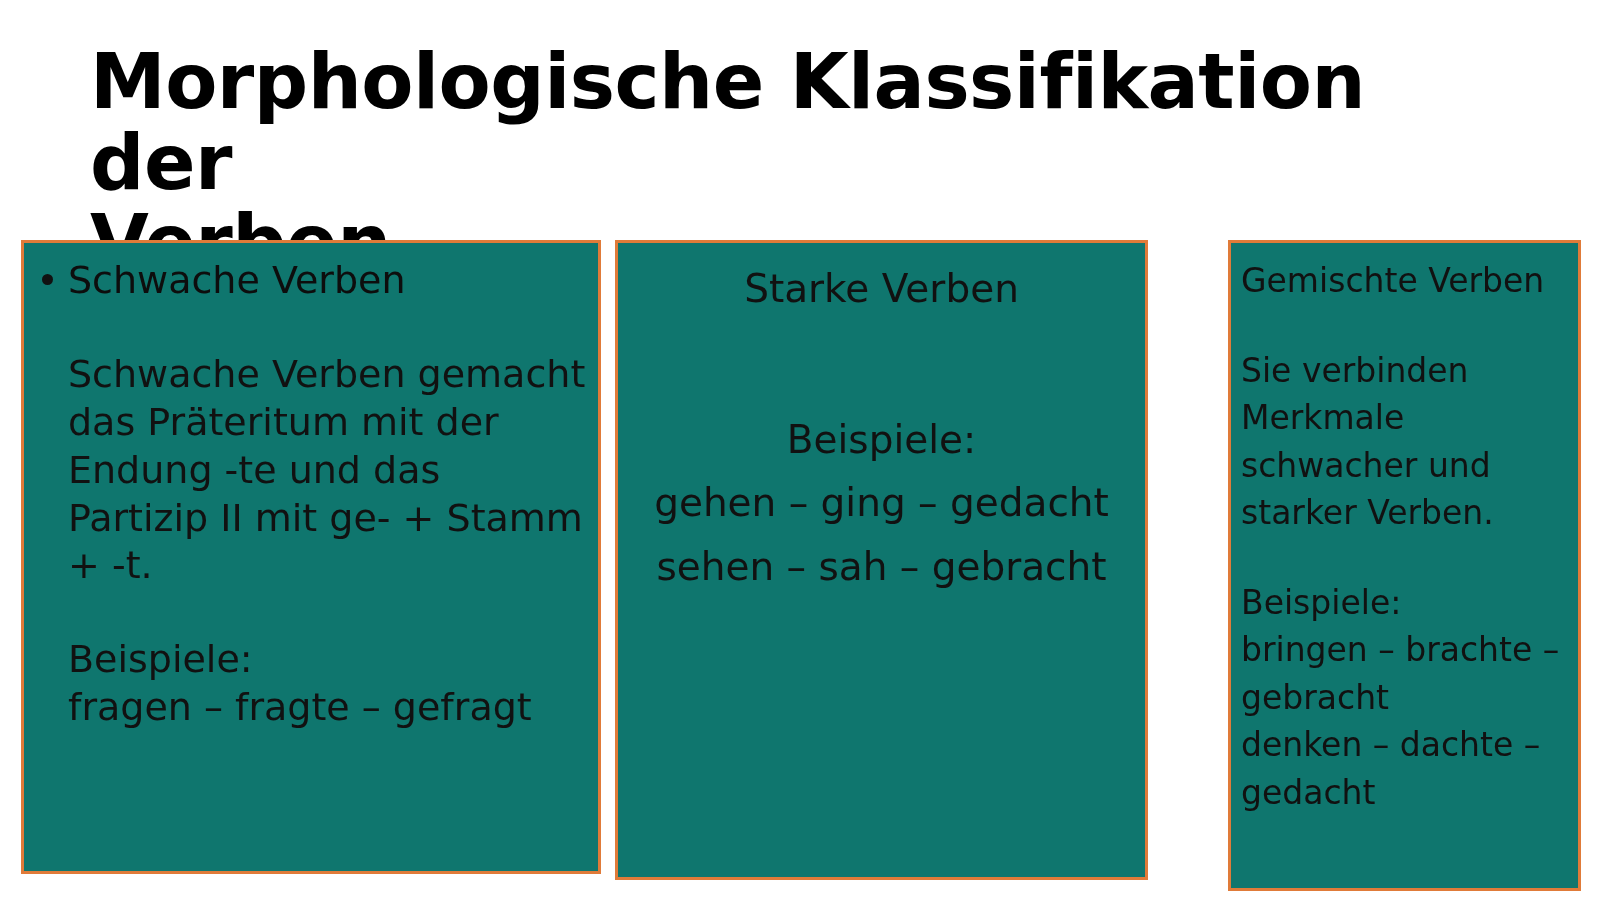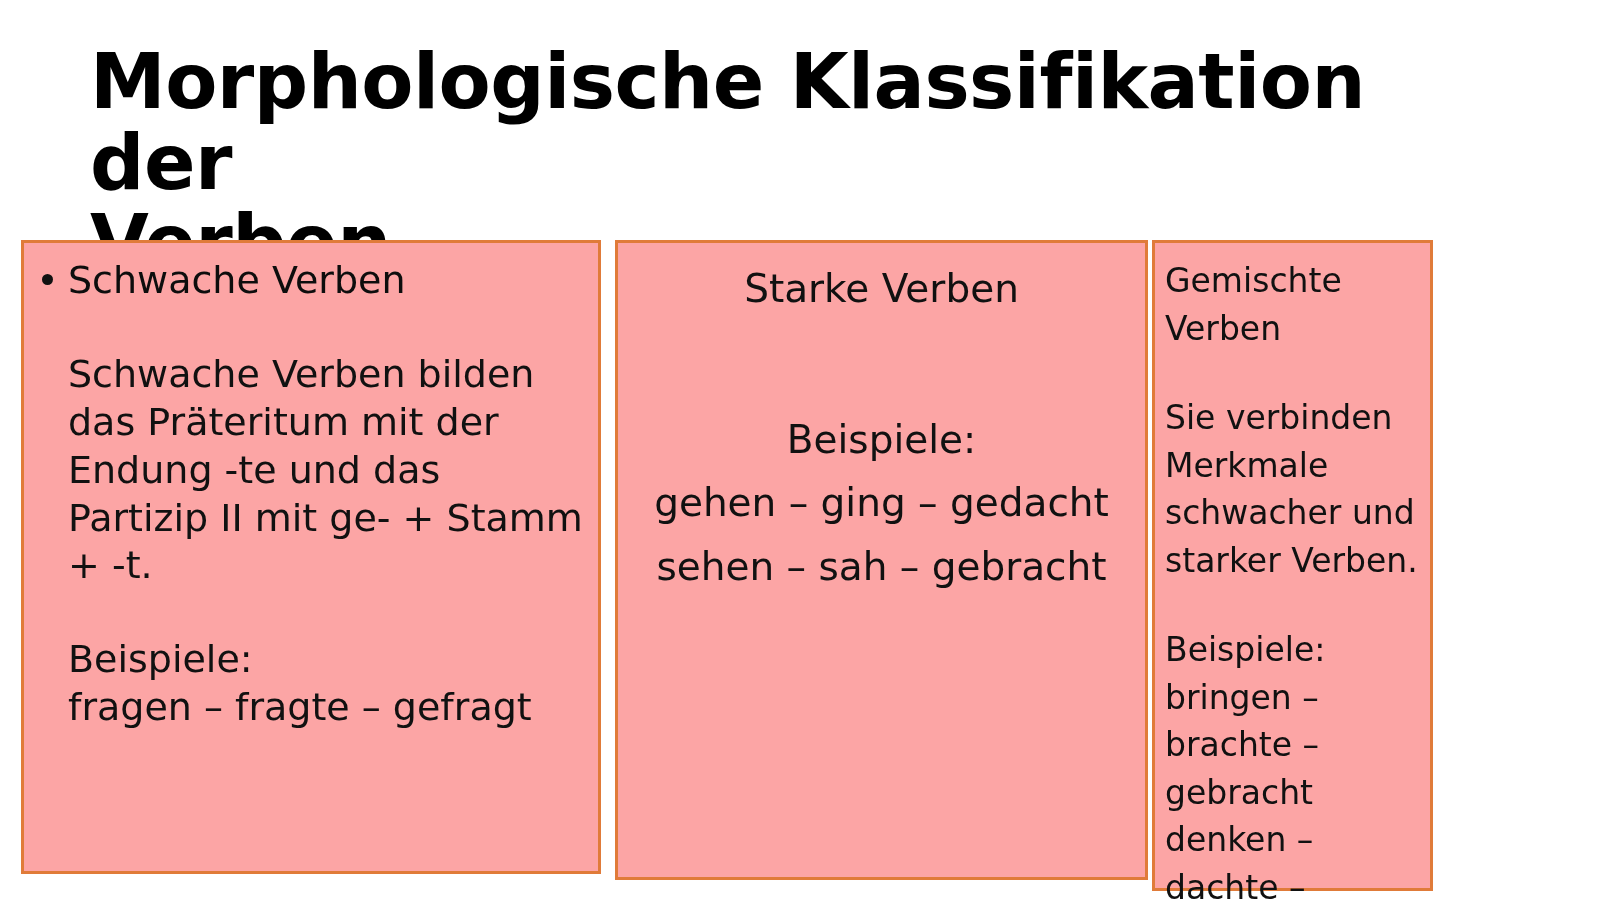--- a/index.html
+++ b/index.html
@@ -45,40 +45,40 @@
     left: 0;
     top: 0;
     width: 1600px;
     height: 899px;
   }
 
   .col-box {
     position: absolute;
     box-sizing: border-box;
     border: 3px solid #E07B39;
-    background: #fca5a5;
+    background: #0f766e;
     overflow: visible;
   }
 
   .col-1 {
     left: 21px;
     top: 240px;
     width: 580px;
     height: 634px;
   }
   .col-2 {
     left: 615px;
     top: 240px;
     width: 533px;
     height: 640px;
   }
   .col-3 {
-    left: 1152px;
+    left: 1228px;
     top: 240px;
-    width: 281px;
+    width: 353px;
     height: 651px;
   }
 
   .col-inner {
     position: absolute;
     left: 0;
     top: 0;
     width: 100%;
     padding: 14px 10px 0 10px;
     box-sizing: border-box;
@@ -144,21 +144,21 @@
 
   <div class="columns">
 
     <div class="col-box col-1">
       <div class="col-inner">
         <div class="head-bullet">
           <span class="dot"></span>
           <span>Schwache Verben</span>
         </div>
         <div class="block-sep-1"></div>
-        <div class="txt">Schwache Verben bilden das Präteritum mit der Endung -te und das Partizip II mit ge- + Stamm + -t.</div>
+        <div class="txt">Schwache Verben gemacht das Präteritum mit der Endung -te und das Partizip II mit ge- + Stamm + -t.</div>
         <div class="block-sep-1"></div>
         <div class="txt">Beispiele:</div>
         <div class="txt">fragen – fragte – gefragt</div>
       </div>
     </div>
 
     <div class="col-box col-2">
       <div class="col-inner">
         <div class="txt head-plain">Starke Verben</div>
         <div class="block-sep-2"></div>

